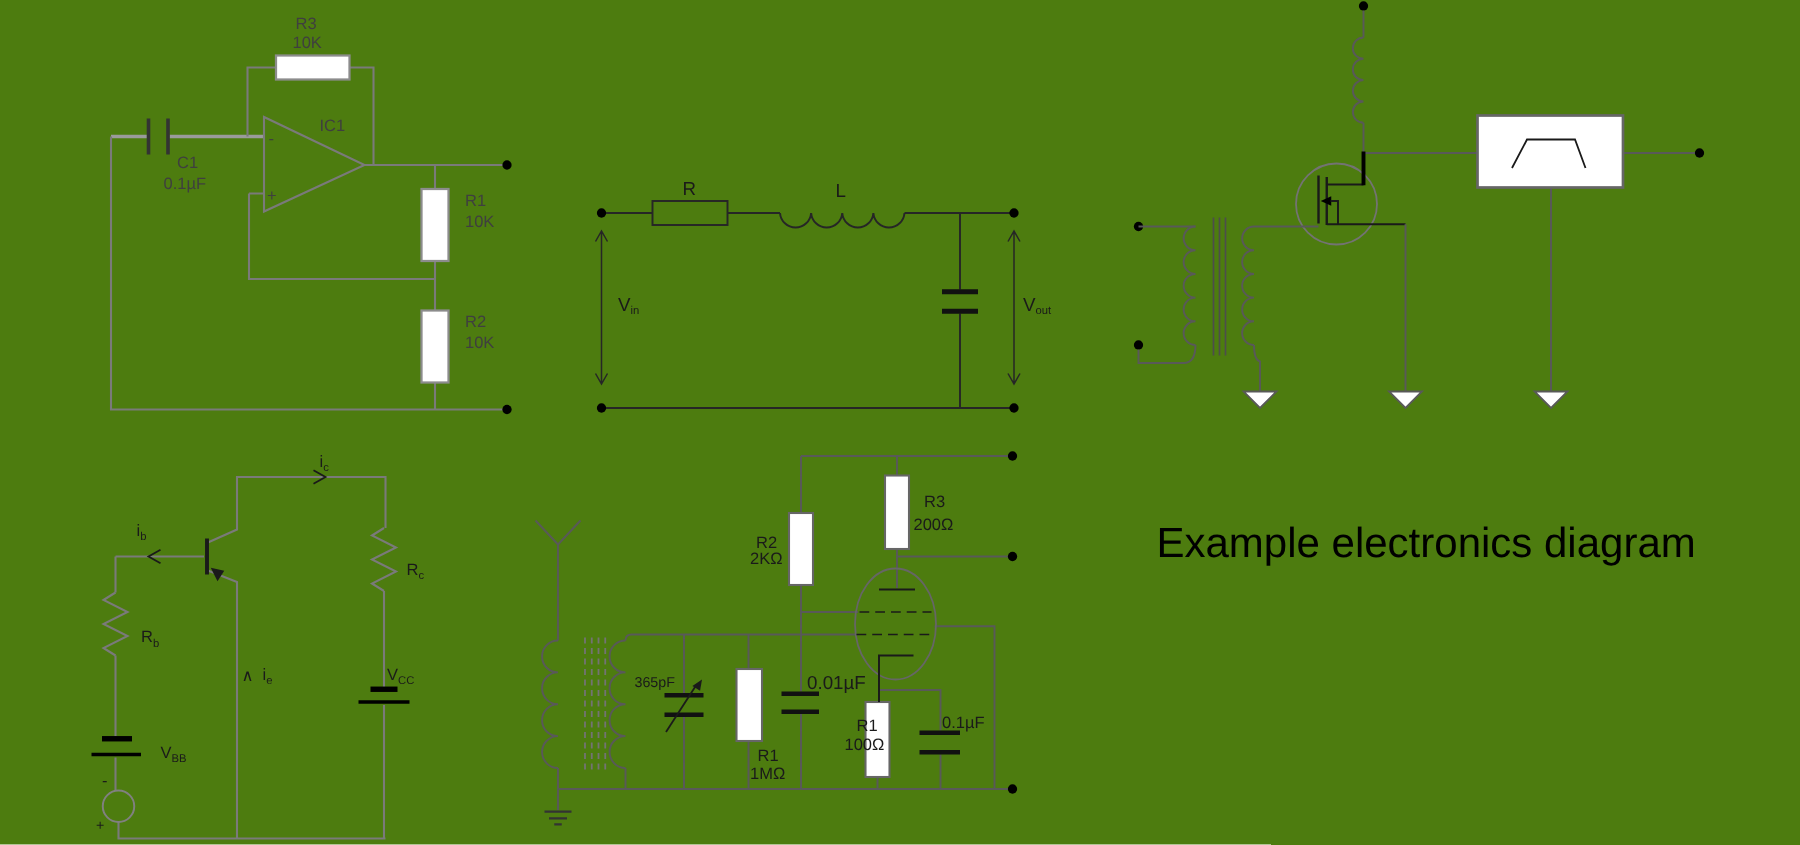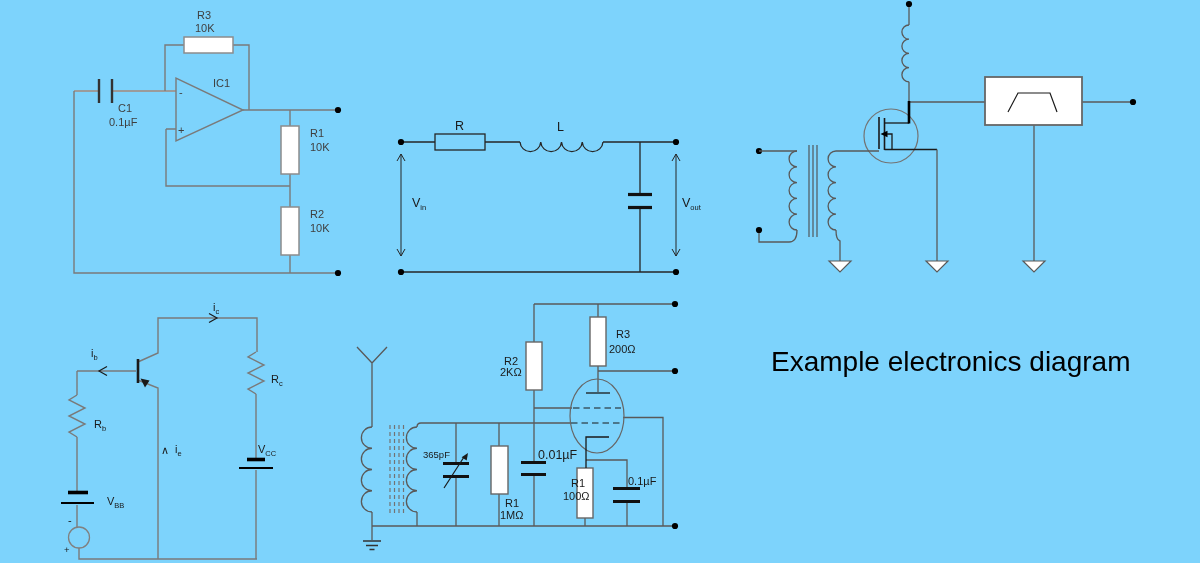--- a/index.html
+++ b/index.html
@@ -1,16 +1,16 @@
 <!DOCTYPE html>
 <html><head>
 <meta charset="utf-8">
 <style>
   html,body{margin:0;padding:0;background:#fff;}
-  #stage{position:relative;width:1200px;height:563px;background:#7dd3fc;overflow:hidden;
+  #stage{position:relative;width:1200px;height:563px;background:#4d7c0f;overflow:hidden;
          font-family:"Liberation Sans", sans-serif;}
   svg{position:absolute;left:0;top:0;}
   svg text{font-family:"Liberation Sans", sans-serif;}
   .w1{stroke:#7a7a7a;stroke-width:1.4;fill:none}
   .w1b{stroke:#9b9b9b;stroke-width:2.2;fill:none}
   .box1{stroke:#8c8c8c;stroke-width:1.5;fill:#ffffff}
   .box2{stroke:#666666;stroke-width:1.4;fill:#ffffff}
   .dk{stroke:#262626;stroke-width:1.3;fill:none}
   .w2{stroke:#595959;stroke-width:1.3;fill:none}
   .blk{stroke:#1a1a1a;stroke-width:1.3;fill:none}

